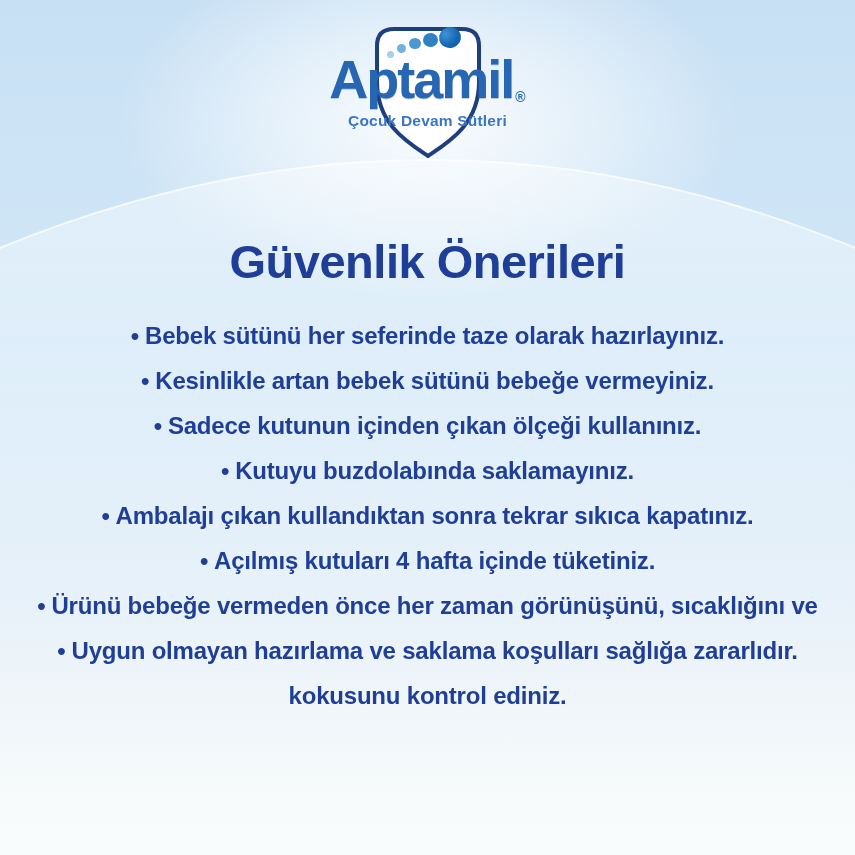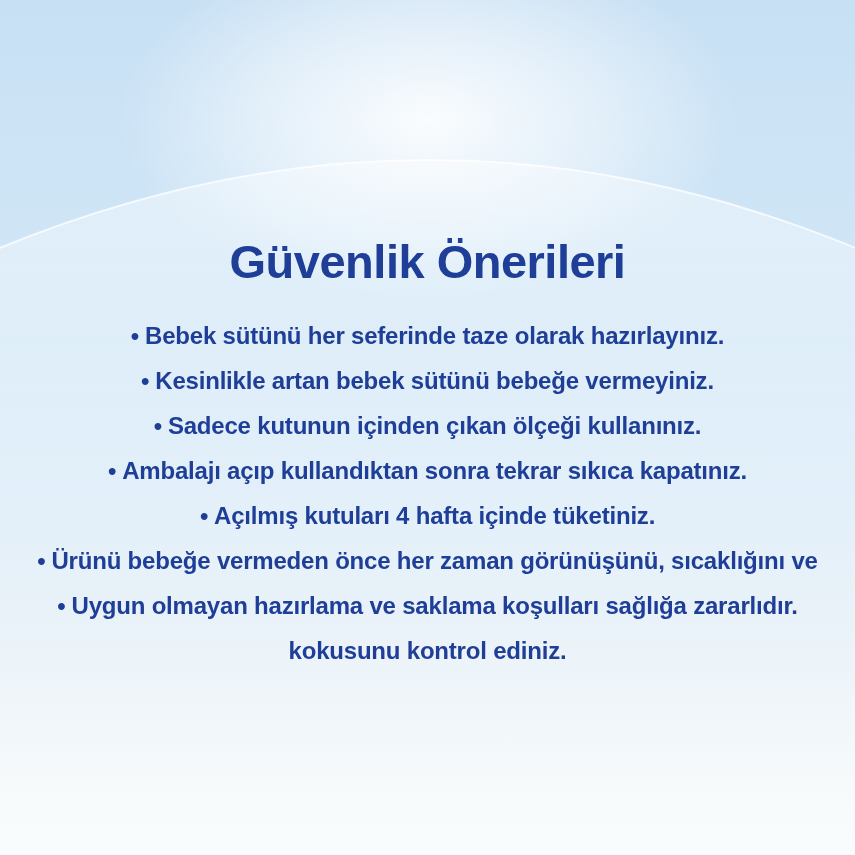--- a/index.html
+++ b/index.html
@@ -55,27 +55,42 @@
     <defs>
       <linearGradient id="fadeFill" gradientUnits="userSpaceOnUse" x1="0" y1="120" x2="0" y2="640">
         <stop offset="0" stop-color="#ffffff" stop-opacity="0.45"></stop>
         <stop offset="1" stop-color="#ffffff" stop-opacity="0"></stop>
       </linearGradient>
     </defs>
     <path d="M -40 265 Q 428 55 895 265 L 895 855 L -40 855 Z" fill="url(#fadeFill)"></path>
     <path d="M -40 265 Q 428 55 895 265" fill="none" stroke="#ffffff" stroke-opacity="0.75" stroke-width="2"></path>
   </svg>
 
+  <div class="logo">
+    <svg class="shield" viewBox="0 0 126 140" aria-hidden="true">
+      <path d="M 63 136 C 42 122 12 104 12 62 L 12 26 Q 12 9 29 9 L 97 9 Q 114 9 114 26 L 114 62 C 114 104 84 122 63 136 Z" fill="#ffffff" stroke="#1d3f7e" stroke-width="4" stroke-linejoin="round"></path>
+    </svg>
+    <div class="dots">
+      <span class="dot1"></span>
+      <span class="dot2"></span>
+      <span class="dot3"></span>
+      <span class="dot4"></span>
+      <span class="dot5"></span>
+    </div>
+    <div class="brand"><span>Aptamil</span><span class="reg">®</span></div>
+    <div class="logo-subtitle">Çocuk Devam Sütleri</div>
+  </div>
 
   <h1 class="page-title">Güvenlik Önerileri</h1>
 
   <div class="safety-list">
     <div class="line"><span class="bullet">•</span><span>Bebek sütünü her seferinde taze olarak hazırlayınız.</span></div>
     <div class="line"><span class="bullet">•</span><span>Kesinlikle artan bebek sütünü bebeğe vermeyiniz.</span></div>
     <div class="line"><span class="bullet">•</span><span>Sadece kutunun içinden çıkan ölçeği kullanınız.</span></div>
-    <div class="line"><span class="bullet">•</span><span>Ambalajı açıp kullandıktan sonra tekrar sıkıca kapatınız.</span></div>
+    <div class="line"><span class="bullet">•</span><span>Kutuyu buzdolabında saklamayınız.</span></div>
+    <div class="line"><span class="bullet">•</span><span>Ambalajı çıkan kullandıktan sonra tekrar sıkıca kapatınız.</span></div>
     <div class="line"><span class="bullet">•</span><span>Açılmış kutuları 4 hafta içinde tüketiniz.</span></div>
     <div class="line"><span class="bullet">•</span><span>Ürünü bebeğe vermeden önce her zaman görünüşünü, sıcaklığını ve</span></div>
     <div class="line"><span class="bullet">•</span><span>Uygun olmayan hazırlama ve saklama koşulları sağlığa zararlıdır.</span></div>
     <div class="line"><span>kokusunu kontrol ediniz.</span></div>
   </div>
 
 </div>
 
 </body></html>

